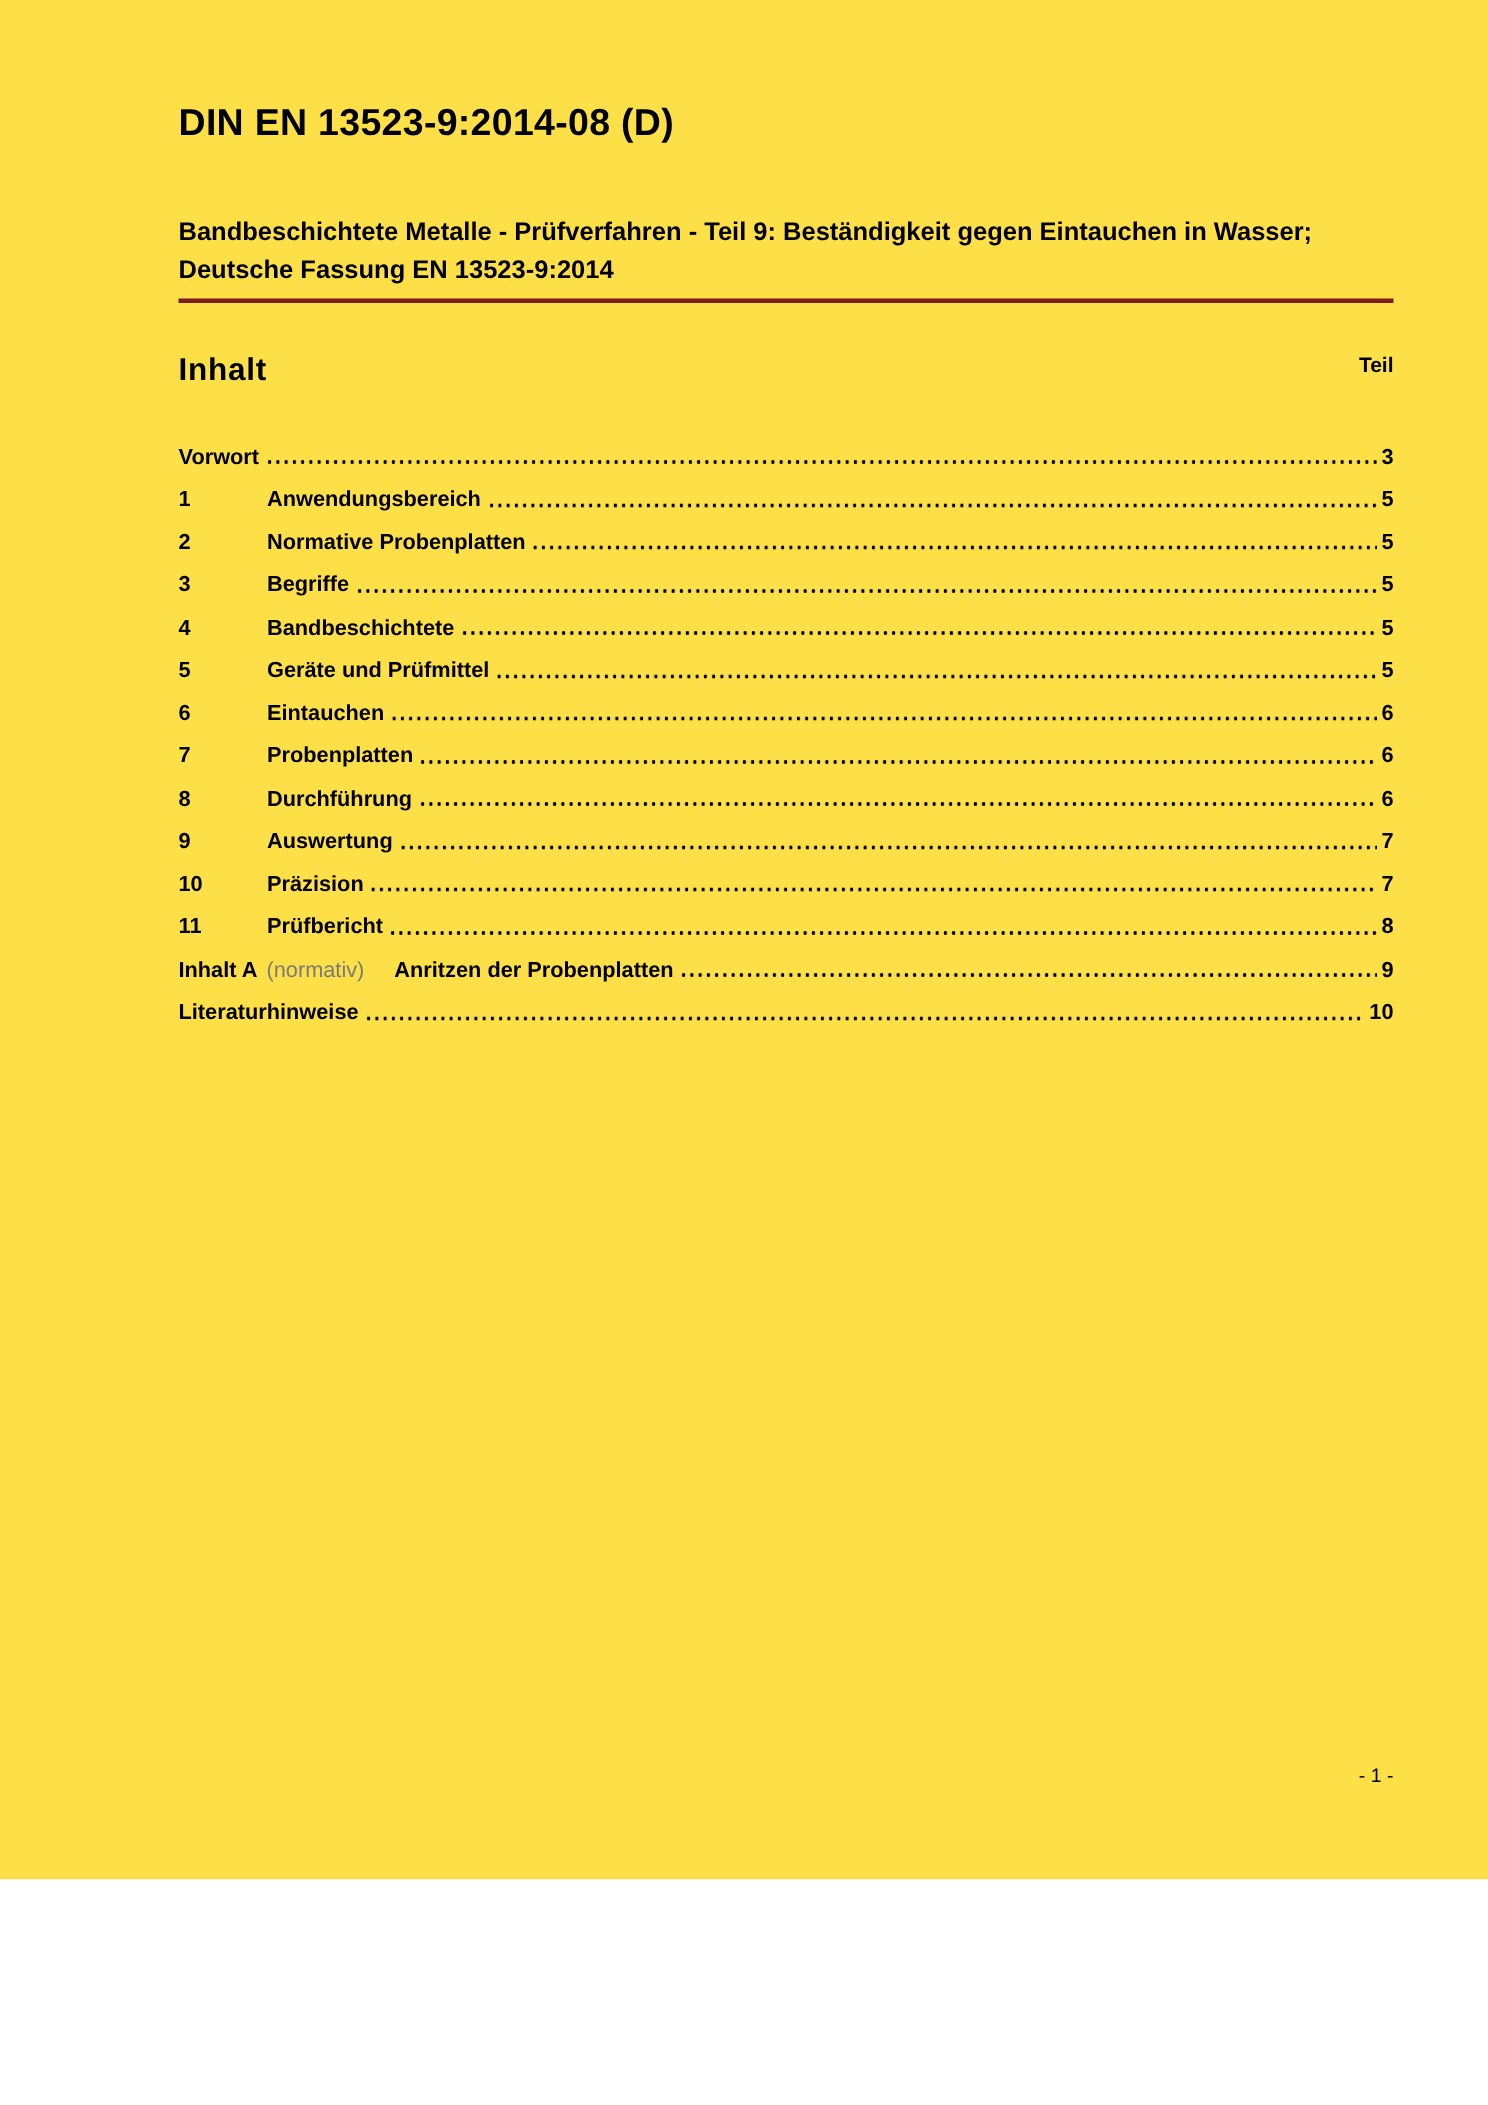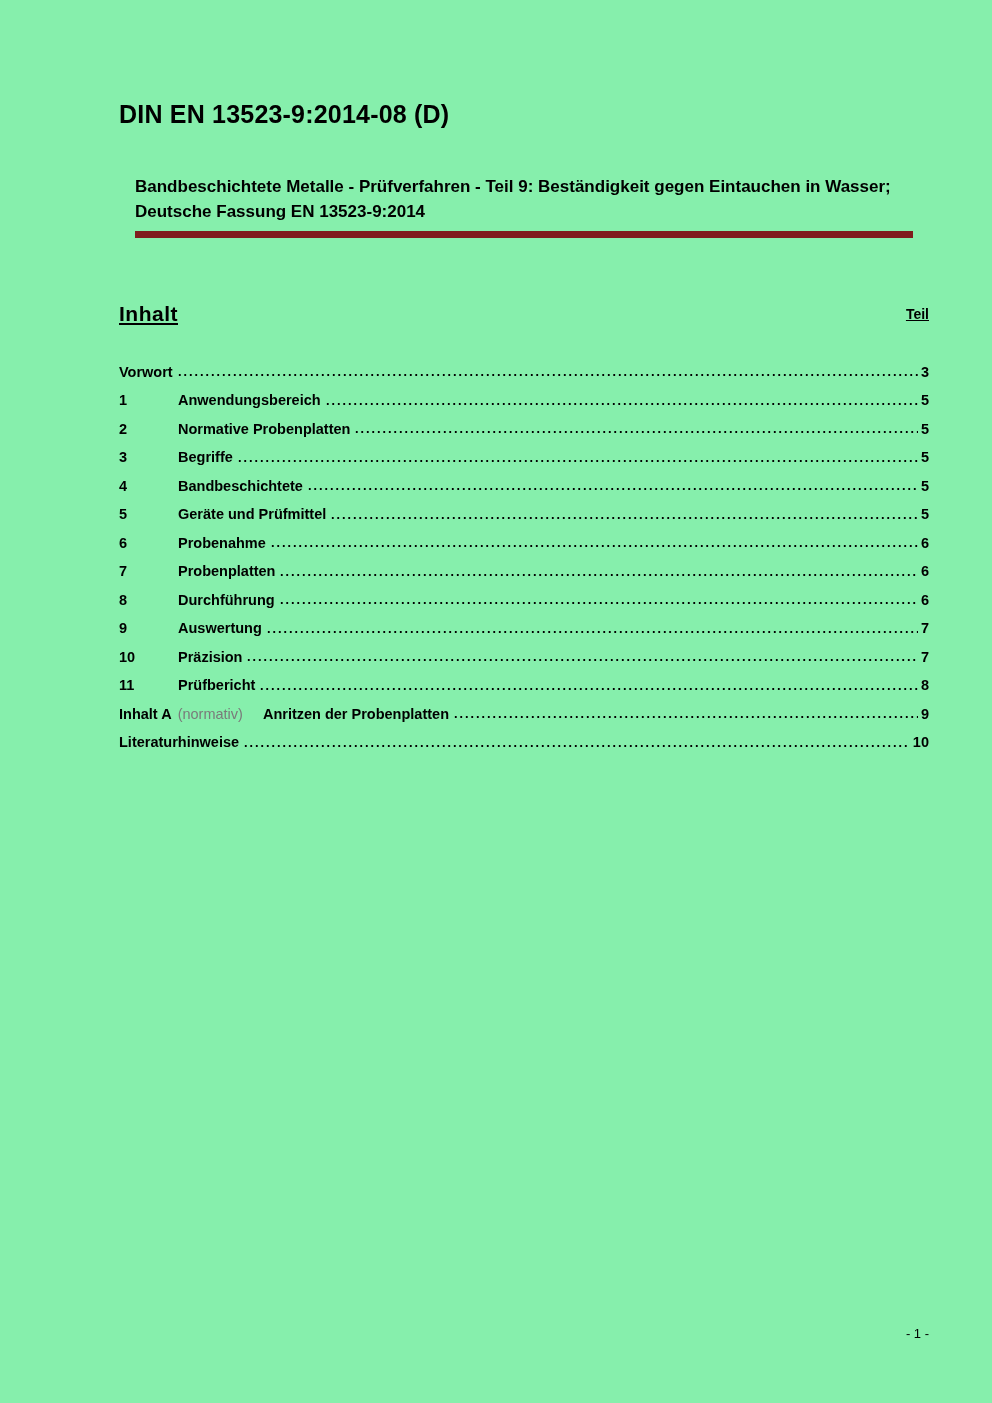--- a/index.html
+++ b/index.html
@@ -3,48 +3,47 @@
 <meta charset="utf-8">
 <style>
   html, body {
     margin: 0;
     padding: 0;
     background: #ffffff;
   }
   .page {
     position: relative;
     width: 992px;
-    height: 1403px;
-    background: #86efac;
+    height: 1253px;
+    background: #fde047;
     box-sizing: border-box;
-    padding: 100px 63px 0 119px;
+    padding: 68px 63px 0 119px;
     font-family: "Liberation Sans", sans-serif;
     color: #000000;
     overflow: hidden;
   }
   .doc-id {
     font-size: 25px;
     font-weight: bold;
     margin: 0 0 46px 0;
     letter-spacing: 0.2px;
   }
   .doc-title {
     font-size: 17px;
     font-weight: bold;
     line-height: 1.45;
-    margin: 16px;
+    margin: 0;
     padding-bottom: 7px;
-    border-bottom: 7px solid #7f1d1d;
+    border-bottom: 3px solid #7f1d1d;
   }
   .toc-header {
     display: flex;
     justify-content: space-between;
-    align-items: center;
-    margin-top: 64px;
-    text-decoration: underline;
+    align-items: flex-start;
+    margin-top: 33px;
   }
   .toc-heading {
     font-size: 21px;
     font-weight: bold;
     letter-spacing: 0.5px;
   }
   .page-col-label {
     font-size: 14px;
     font-weight: bold;
   }
@@ -157,21 +156,21 @@
     <div class="toc-row">
       <span class="toc-num">5</span>
       <span class="toc-label">Geräte und Prüfmittel</span>
 
       <span class="toc-leader"></span>
       <span class="toc-page">5</span>
     </div>
 
     <div class="toc-row">
       <span class="toc-num">6</span>
-      <span class="toc-label">Probenahme</span>
+      <span class="toc-label">Eintauchen</span>
 
       <span class="toc-leader"></span>
       <span class="toc-page">6</span>
     </div>
 
     <div class="toc-row">
       <span class="toc-num">7</span>
       <span class="toc-label">Probenplatten</span>
 
       <span class="toc-leader"></span>

